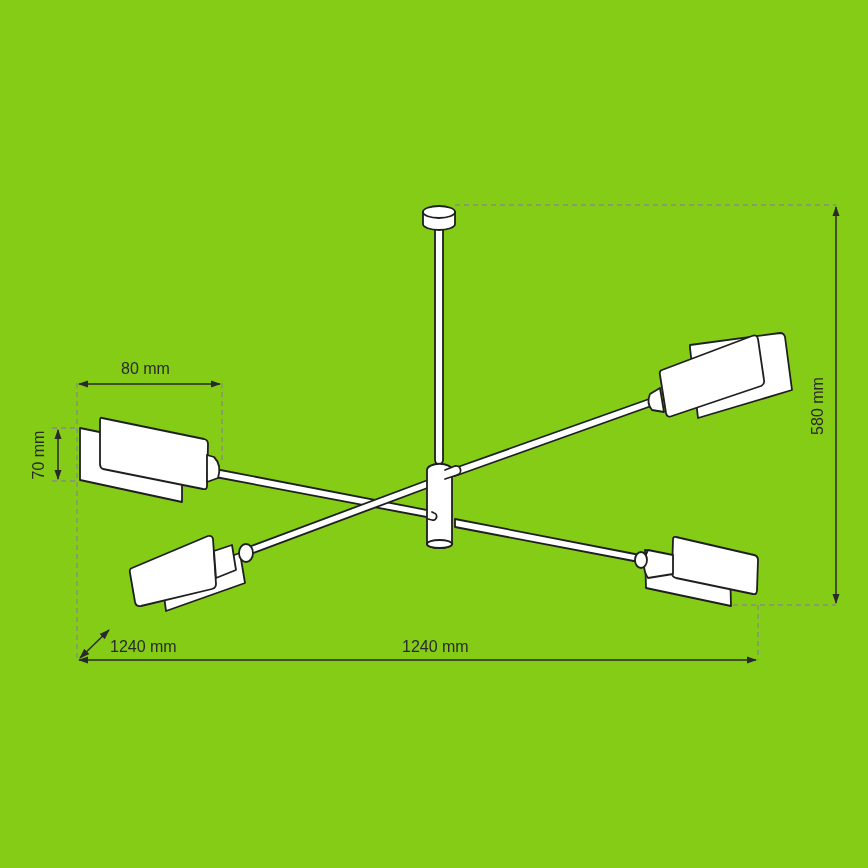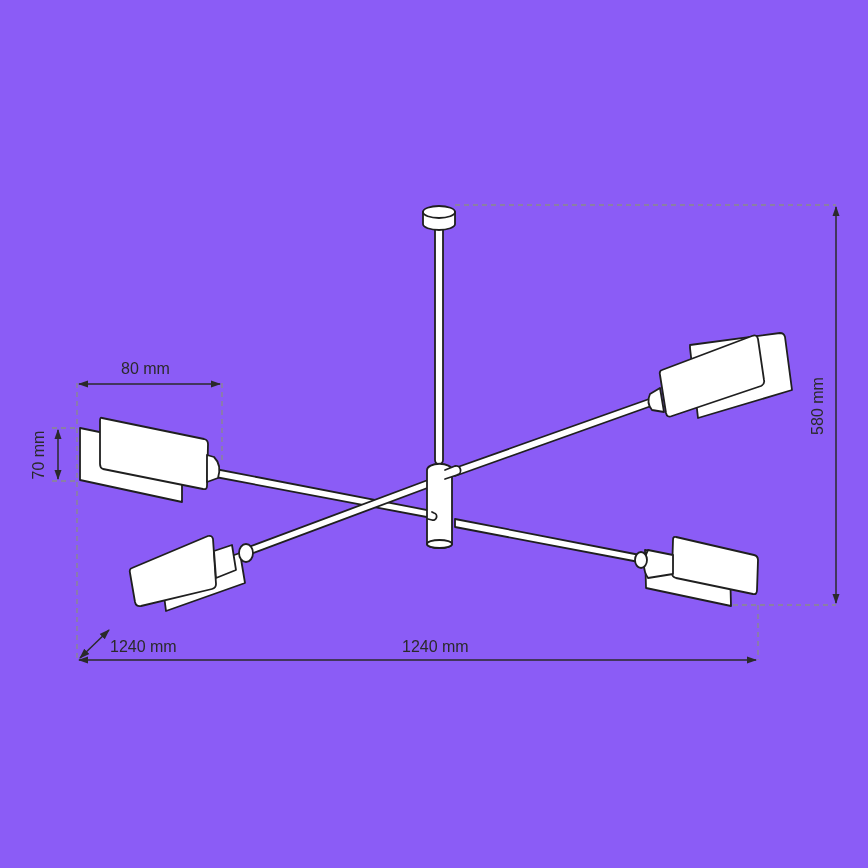--- a/index.html
+++ b/index.html
@@ -1,16 +1,16 @@
 <!DOCTYPE html>
 <html><head>
 <meta charset="utf-8">
 <style>
   html, body { margin: 0; padding: 0; background: #ffffff; }
-  #canvas { position: relative; width: 868px; height: 868px; background: #8b5cf6; overflow: hidden; }
+  #canvas { position: relative; width: 868px; height: 868px; background: #84cc16; overflow: hidden; }
   svg { position: absolute; left: 0; top: 0; }
   .lbl { position: absolute; font-family: "Liberation Sans", "DejaVu Sans", sans-serif; font-size: 16px; color: #2a2a2a; white-space: nowrap; line-height: 1; }
   .rot-l { transform-origin: center center; transform: rotate(-90deg); }
 </style>
 </head>
 <body>
 
 <div id="canvas">
   <svg width="868" height="868" viewBox="0 0 868 868">
     <defs>

